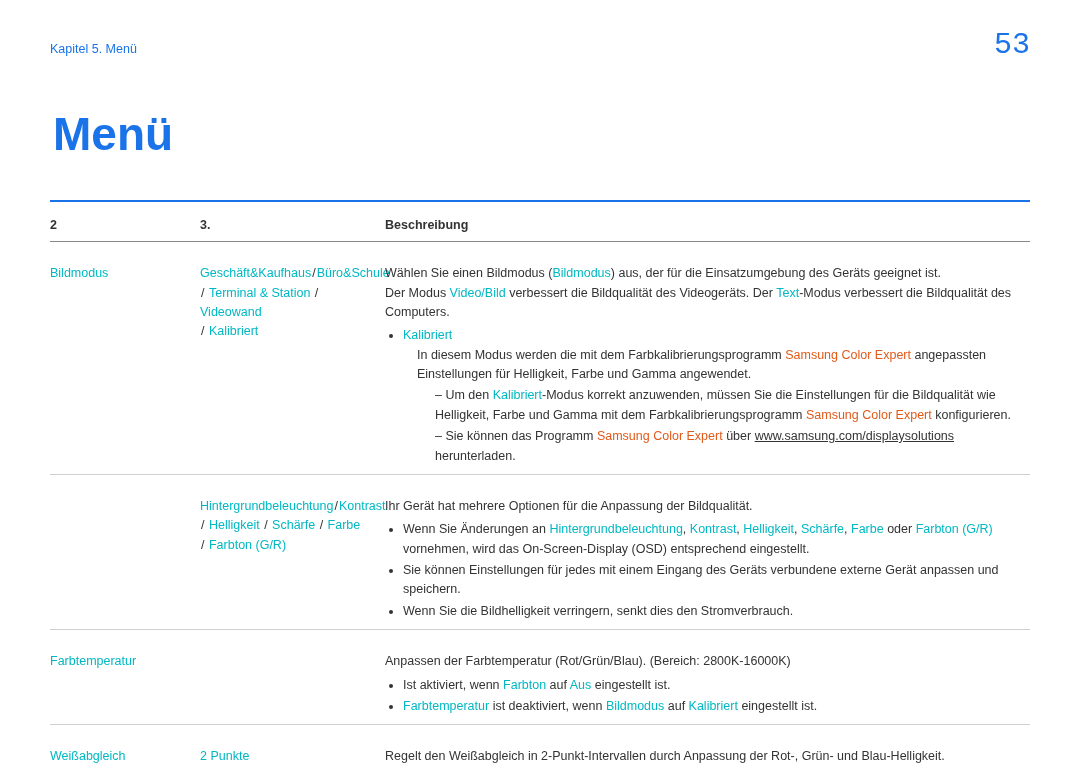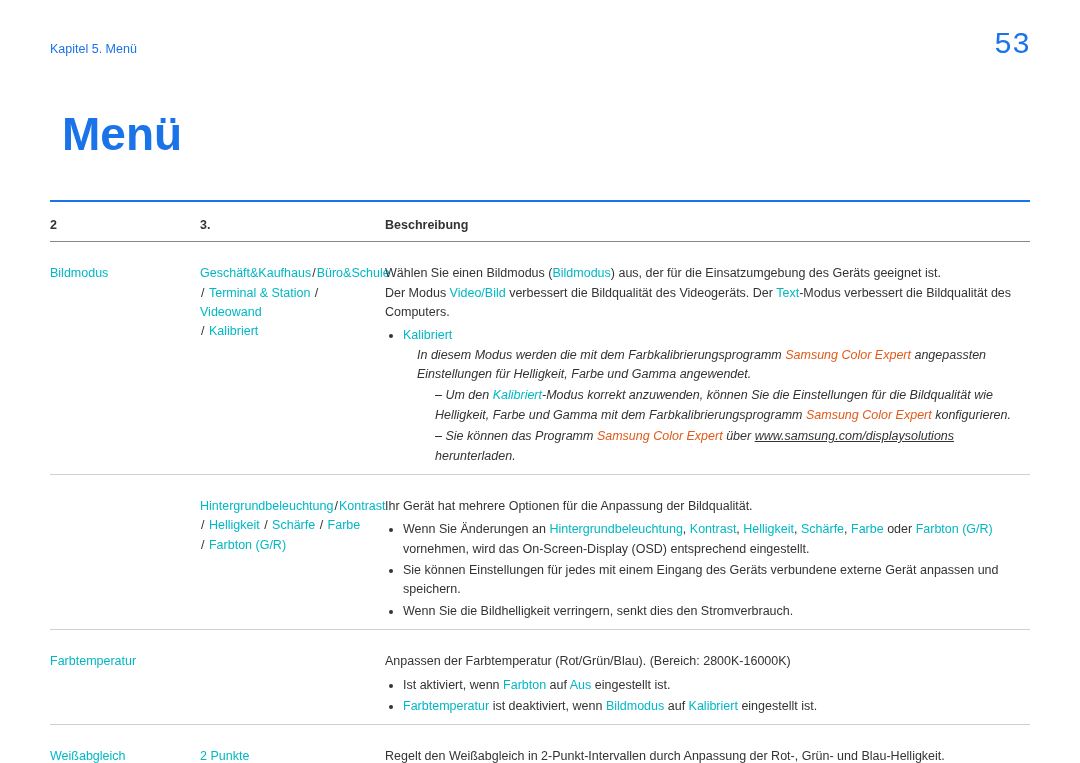--- a/index.html
+++ b/index.html
@@ -36,21 +36,21 @@
   .page-num {
     color: var(--blue-bright);
     font-size: 30px;
     font-weight: 400;
     font-family: Liberation Mono, monospace;
   }
   h1.main-title {
     color: var(--blue-bright);
     font-size: 46px;
     font-weight: 700;
-    margin: 30px 0 30px 12px;
+    margin: 30px 0 30px 3px;
   }
   h2.section-title {
     color: var(--blue-bright);
     font-size: 19px;
     font-weight: 700;
     margin: 0 0 4px 0;
   }
   .blue-rule {
     height: 2px;
     background: var(--blue-bright);
@@ -90,21 +90,21 @@
   }
 
   .teal { color: var(--teal); }
   .orange { color: var(--orange); }
   .slash { color: var(--text); margin: 0 1px; }
   a.link { color: var(--text); text-decoration: underline; }
   ul.bullets { margin: 4px 0 2px 0; padding-left: 18px; }
   ul.bullets li { margin: 2px 0; }
   ul.dashes { margin: 2px 0 2px 0; padding-left: 18px; list-style: none; }
   ul.dashes li::before { content: "–  "; }
-  .indent { padding-left: 14px; font-style: italic; }
+  .indent { padding-left: 14px; }
 </style>
 </head>
 <body>
 
 <div class="page">
   <div class="top-bar">
     <div class="chapter">Kapitel 5. Menü</div>
     <div class="page-num">53</div>
   </div>
 
@@ -137,21 +137,21 @@
         </td>
         <td>
           <span>Wählen Sie einen Bildmodus (</span><span class="teal">Bildmodus</span><span>) aus, der für die Einsatzumgebung des Geräts geeignet ist.</span><br>
           <span>Der Modus </span><span class="teal">Video/Bild</span><span> verbessert die Bildqualität des Videogeräts.  Der </span><span class="teal">Text</span><span>-Modus verbessert die Bildqualität des Computers.</span>
           <ul class="bullets">
             <li>
               <span class="teal">Kalibriert</span>
               <div class="indent">
                 <span>In diesem Modus werden die mit dem Farbkalibrierungsprogramm </span><span class="orange">Samsung Color Expert</span><span> angepassten Einstellungen für Helligkeit, Farbe und Gamma angewendet.</span>
                 <ul class="dashes">
-                  <li><span>Um den </span><span class="teal">Kalibriert</span><span>-Modus korrekt anzuwenden, können Sie die Einstellungen für die Bildqualität wie Helligkeit, Farbe und Gamma mit dem Farbkalibrierungsprogramm </span><span class="orange">Samsung Color Expert</span><span> konfigurieren.</span></li>
+                  <li><span>Um den </span><span class="teal">Kalibriert</span><span>-Modus korrekt anzuwenden, müssen Sie die Einstellungen für die Bildqualität wie Helligkeit, Farbe und Gamma mit dem Farbkalibrierungsprogramm </span><span class="orange">Samsung Color Expert</span><span> konfigurieren.</span></li>
                   <li><span>Sie können das Programm </span><span class="orange">Samsung Color Expert</span><span> über </span><a class="link">www.samsung.com/displaysolutions</a><span> herunterladen.</span></li>
                 </ul>
               </div>
             </li>
           </ul>
         </td>
       </tr>
 
       <tr>
         <td></td>

